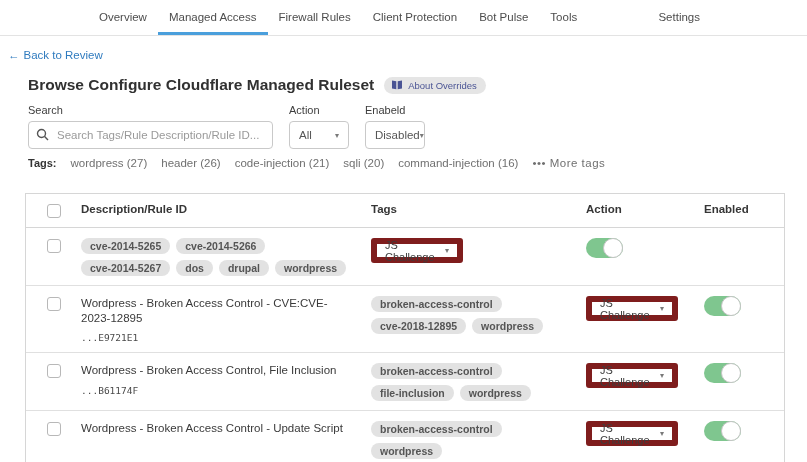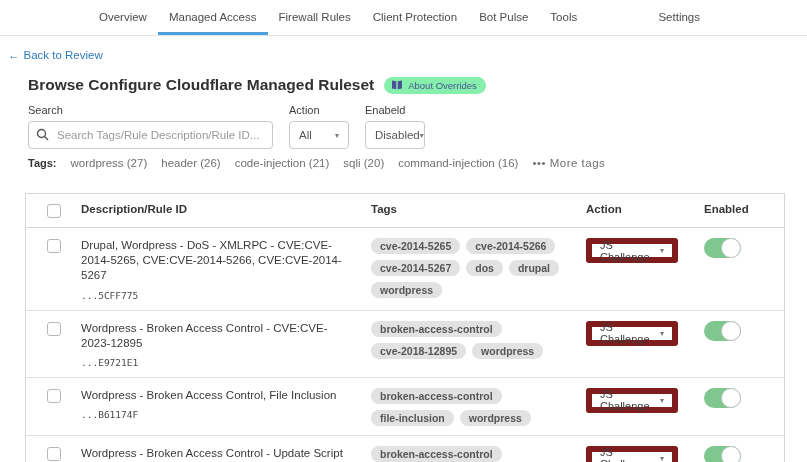--- a/index.html
+++ b/index.html
@@ -15,21 +15,21 @@
 
   
   .back-link { margin:13px 0 0 8px; font-size:11.5px; color:#2f7bbf; cursor:pointer; }
   .back-link .arrow { margin-right:4px; }
 
   .content { padding:0 20px 0 28px; }
 
   
   .heading-row { margin-top:15px; display:flex; align-items:center; gap:10px; }
   .page-title { font-size:15.5px; font-weight:bold; color:#313131; }
-  .badge { display:inline-flex; align-items:center; gap:5px; background:#86efac; color:#4a5494;
+  .badge { display:inline-flex; align-items:center; gap:5px; background:#e5e5e5; color:#4a5494;
     font-size:9.5px; padding:3px 9px 3px 7px; border-radius:10px; cursor:pointer; }
   .badge svg { display:block; }
 
   
   .filters { margin-top:10px; display:flex; gap:16px; }
   .filter-label { font-size:11px; color:#3d3d3d; margin-bottom:5px; }
   .search-box { position:relative; width:245px; }
   .search-box input { width:245px; height:28px; border:1px solid #c9c9c9; border-radius:4px;
     padding:0 8px 0 28px; font-size:11.5px; color:#333; font-family:"Liberation Sans", sans-serif; outline:none; }
   .search-box input::placeholder { color:#9a9a9a; }
@@ -143,24 +143,20 @@
       <div>Description/Rule ID</div>
       <div>Tags</div>
       <div>Action</div>
       <div>Enabled</div>
     </div>
     <div id="table-body">
         <div class="t-row">
           <div class="cb-cell">
             <div class="checkbox"></div>
           </div>
-          <div class="desc-cell">
-            <div class="desc-text">Drupal, Wordpress - DoS - XMLRPC - CVE:CVE-2014-5265, CVE:CVE-2014-5266, CVE:CVE-2014-5267</div>
-            <div class="rule-id">...5CFF775</div>
-          </div>
           <div class="tags-cell">
             <span class="pill">cve-2014-5265</span>
             <span class="pill">cve-2014-5266</span>
             <span class="pill">cve-2014-5267</span>
             <span class="pill">dos</span>
             <span class="pill">drupal</span>
             <span class="pill">wordpress</span>
           </div>
           <div class="action-cell">
             <div class="dropdown">

